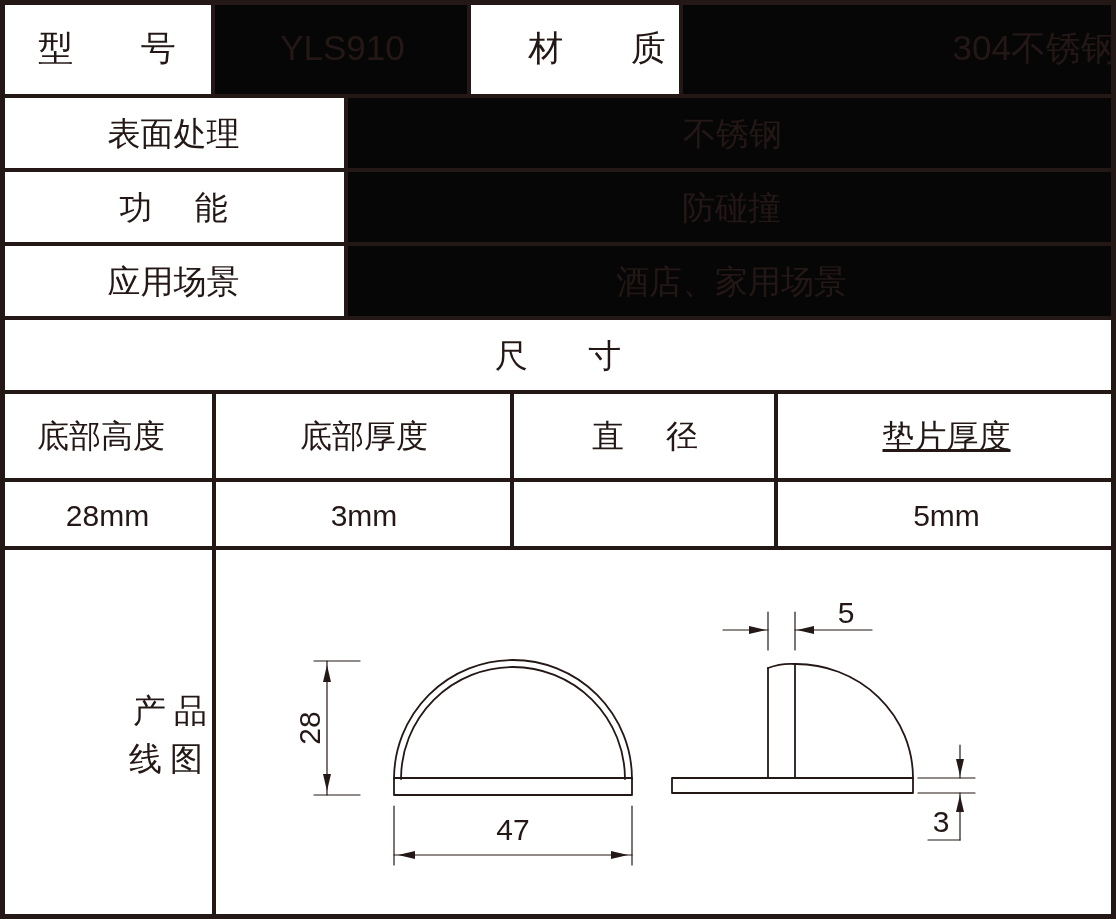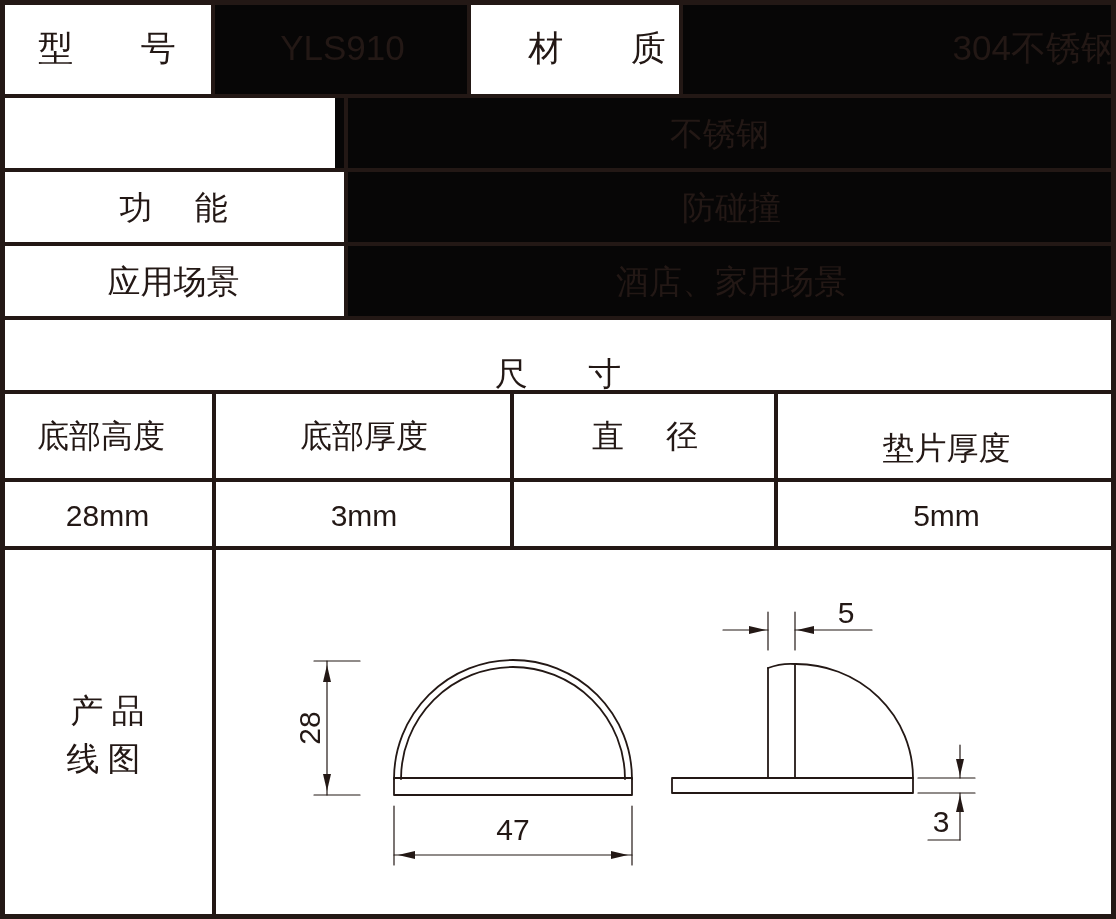--- a/index.html
+++ b/index.html
@@ -48,24 +48,24 @@
   
   .rule {
     position: absolute;
     background: #231815;
   }
 
   
   .t-row1    { font-size: 35px; letter-spacing: 0px; }
   .t-label   { font-size: 33px; }
   .t-value   { font-size: 33px; }
-  .t-size    { font-size: 33px; letter-spacing: 14px; align-items: flex-end; }
+  .t-size    { font-size: 33px; letter-spacing: 14px; }
   .t-dimhead { font-size: 32px; }
   .t-dimval  { font-size: 30px; }
-  .t-drawlbl { font-size: 33px; line-height: 1.45; }
+  .t-drawlbl { font-size: 33px; line-height: 1.45; justify-content: flex-end; }
 
   .spaced2 { letter-spacing: 16px; text-indent: 16px; }
   .spaced1 { letter-spacing: 8px;  text-indent: 8px; }
 
   
   .drawing {
     position: absolute;
     left: 0; top: 0;
     width: 1116px;
     height: 919px;
@@ -89,21 +89,24 @@
 
   <div class="cell white t-row1" style="left:471px; top:2px; width:252px; height:92px;">
     <span class="spaced2">材  质</span>
   </div>
 
   <div class="cell black t-row1" style="left:683px; top:0px; width:433px; height:96px;justify-content:flex-end;">
     <span>304不锈钢</span>
   </div>
 
   <div class="blackpanel" style="left:347px; top:98px; width:769px; height:72px;"></div>
-  <div class="cell black t-value" style="left:335px; top:98px; width:769px; height:72px;">
+  <div class="cell white t-label" style="left:0px; top:98px; width:347px; height:72px;">
+    <span>表面处理</span>
+  </div>
+  <div class="cell black t-value" style="left:348px; top:98px; width:769px; height:72px;">
     <span>不锈钢</span>
   </div>
 
   <div class="blackpanel" style="left:347px; top:172px; width:769px; height:72px;"></div>
   <div class="cell black t-value" style="left:347px; top:172px; width:769px; height:72px;">
     <span>防碰撞</span>
   </div>
   <div class="cell white t-label" style="left:0px; top:172px; width:347px; height:72px;">
     <span class="spaced1">功  能</span>
   </div>
@@ -122,21 +125,21 @@
 
   <div class="cell white t-dimhead" style="left:0px; top:394px; width:202px; height:86px;">
     <span>底部高度</span>
   </div>
   <div class="cell white t-dimhead" style="left:215px; top:394px; width:298px; height:86px;">
     <span>底部厚度</span>
   </div>
   <div class="cell white t-dimhead" style="left:513px; top:394px; width:264px; height:86px;">
     <span class="spaced1">直  径</span>
   </div>
-  <div class="cell white t-dimhead" style="left:777px; top:406px; width:339px; height:86px;">
+  <div class="cell white t-dimhead" style="left:777px; top:394px; width:339px; height:86px;text-decoration:underline;">
     <span>垫片厚度</span>
   </div>
 
   <div class="cell white t-dimval" style="left:0px; top:482px; width:215px; height:66px;">
     <span>28mm</span>
   </div>
   <div class="cell white t-dimval" style="left:215px; top:482px; width:298px; height:66px;">
     <span>3mm</span>
   </div>
   <div class="cell white t-dimval" style="left:777px; top:482px; width:339px; height:66px;">

